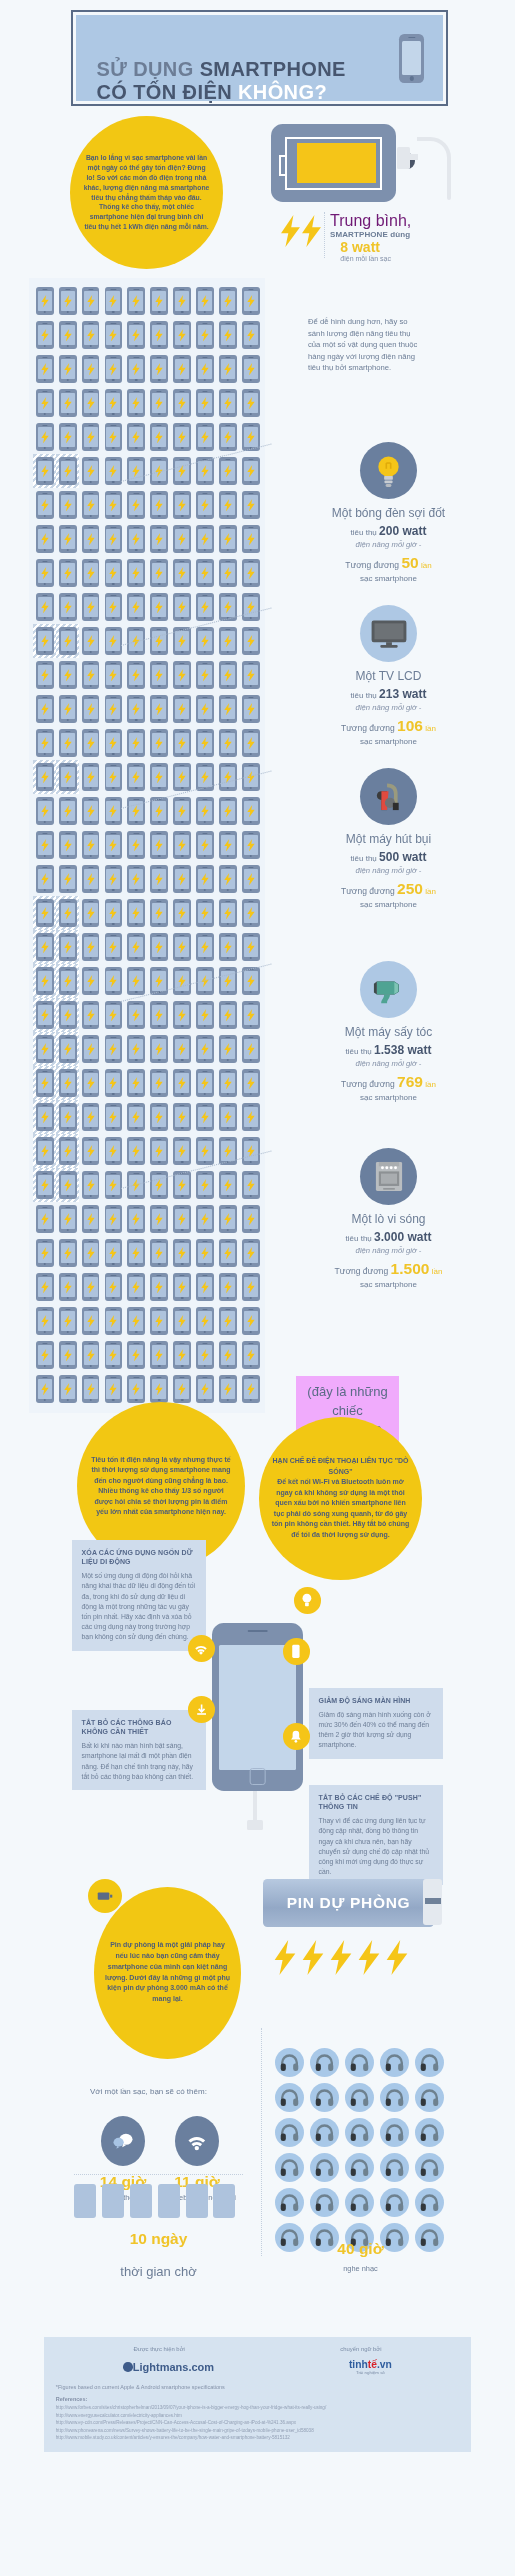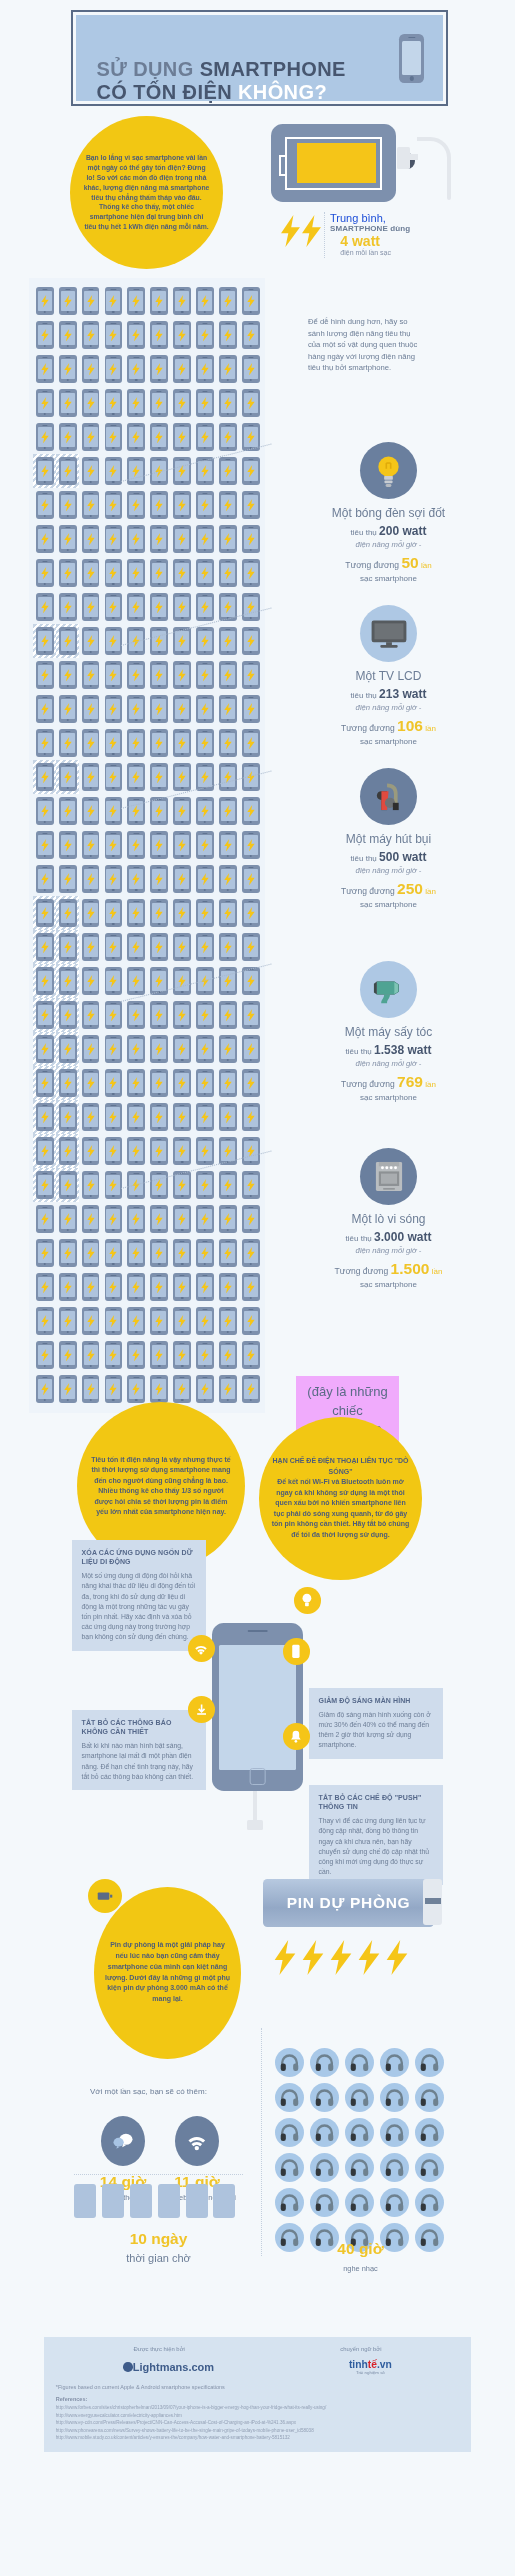--- a/index.html
+++ b/index.html
@@ -63,21 +63,21 @@
   .bigbat .fill { position:absolute; left: 10.3px; top: 4.4px; right: 4.4px; bottom: 4.4px; background:#f5c518;}
   .bigbat .home { position:absolute; right:-19px; top:29px; width:16px;height:16px;border-radius:50%;background:#4a5568;display:flex;align-items:center;justify-content:center;}
   .bigbat .home i{display:block;width:5.2px;height:5.2px;border:1.2px solid #c9d4e2;border-radius:0.7px;}
   .plug { position:absolute; top:147px; left:397px; width:13.2px;height:22px;background:#e3e7ec;border-radius:1.5px;}
   .plug:after{content:"";position:absolute;left:12.5px;top:7.4px;width:8.8px;height:5.2px;background:#e3e7ec;}
   .cord { position:absolute; top:137px; left:417px; width:34px; height:43px;
           border: 4.4px solid #e3e7ec; border-left:none; border-bottom:none; border-radius: 0 20.6px 0 0;}
   .cord:after{content:"";position:absolute;right:-4.4px;top:34px;width:4.4px;height:25px;background:#e3e7ec;border-radius:0 0 2.2px 2.2px;}
 
   .avg-block { position: absolute; top: 212px; left: 330px; width: 147px; }
-  .avg-block .t1 { font-size: 11px; color:#1d4ed8; }
+  .avg-block .t1 { font-size: 16px; color:#701a75; }
   .avg-block .t2 { font-size: 7.4px; font-weight:bold; color:#6c7d96; letter-spacing:0.1px; }
   .avg-block .t2 span { font-weight: bold; font-size:8px;}
   .avg-block .t3 { font-size: 14px; color:#f0c429; font-weight:600; margin-left:10.3px;}
   .avg-block .t4 { font-size: 7px; color:#8491a8; margin-left:10.3px;}
   .bolt-pair { position:absolute; top:215px; left:281px; display:flex; gap:1.5px;}
   .dotline-v { position:absolute; top:212px; left:324px; height:46px; border-left: 1.5px dotted #c3cfde;}
 
   
   .bolt { display:inline-block; }
   .bolt svg { display:block; }
@@ -174,21 +174,21 @@
   .hp { width:29px;height:29px;border-radius:50%;background:#a8c8e8;display:flex;align-items:center;justify-content:center;}
   .hp-div { position:absolute; top:162px; left:261px; height:228px; border-left:1.5px dotted #c3cfde;}
   .hp-cap { position:absolute; top:374px; left:272px; font-size:15.5px; color:#f0c429; font-weight:600; width:177px; text-align:center;}
   .hp-cap .sm { font-size:7.4px; color:#6c7d96; font-weight:normal; margin-top:6px;}
 
   .sb-div { position:absolute; top:308px; left:74px; width:169px; border-top:1.5px dotted #c3cfde;}
   .std-row { position:absolute; top:318px; left:74px; display:flex; gap:5.9px;}
   .std { width:22px;height:34px;border-radius:2.9px;background:#aec3dd;}
   .std-cap { position:absolute; top:364px; left:74px; width:169px; text-align:center;}
   .std-cap .big { font-size:15.5px;color:#f0c429;font-weight:600;}
-  .std-cap .sm { font-size:11px;color:#6c7d96;margin-top:4px;}
+  .std-cap .sm { font-size:13px;color:#6c7d96;margin-top:16px;}
 
   
   .footer { position:absolute; top:2337px; left:44px; width:427px; }
   .fbox { background:#d6e3f0; padding:8.8px 11.8px 10.3px; }
   .fhead { display:flex; justify-content:space-around; font-size:5.9px; color:#7b8ca6; margin-bottom:4.4px;}
   .flogos { display:flex; align-items:center; justify-content:space-around; padding-top:2.9px;}
   .logo1 { font-size:11px; color:#3f5c8a; font-weight:bold; display:flex;align-items:center; gap:0;}
   .logo1 .bub { width:9.6px;height:9.6px;border-radius:50%;background:#3f5c8a;}
   .logo2 { text-align:center; }
   .logo2 .n { font-size:10.3px; font-weight:bold; color:#2f5d9e;}
@@ -239,21 +239,21 @@
     <span class="bolt">
         <svg width="19" height="32" viewBox="0 0 26 44">
           <polygon points="17,0 0,25 10,25 6,44 26,17 14,17" fill="#f5c518"></polygon>
         </svg>
       </span>
   </div>
   <div class="dotline-v"></div>
   <div class="avg-block">
     <div class="t1">Trung bình,</div>
     <div class="t2"><span style="font-weight:bold">SMARTPHONE</span><span> dùng</span></div>
-    <div class="t3">4 watt</div>
+    <div class="t3">8 watt</div>
     <div class="t4">điện mỗi lần sạc</div>
   </div>
 
   <div class="grid-area" id="grid-area">
       <div class="prow">
         <div class="pcell">
           <div class="ph">
             <div class="inner">
               <svg width="8" height="12.5" viewBox="0 0 26 44">
                 <polygon points="17,0 0,25 10,25 6,44 26,17 14,17" fill="#f5c518"></polygon>

